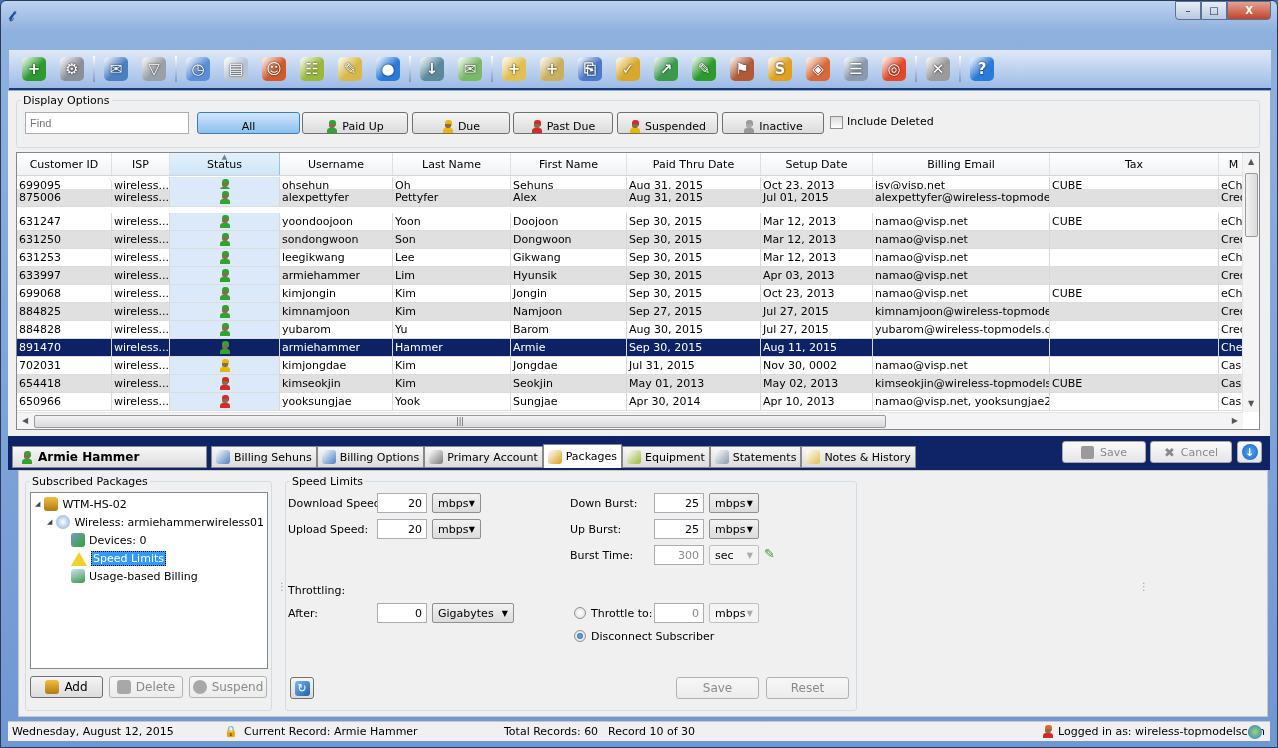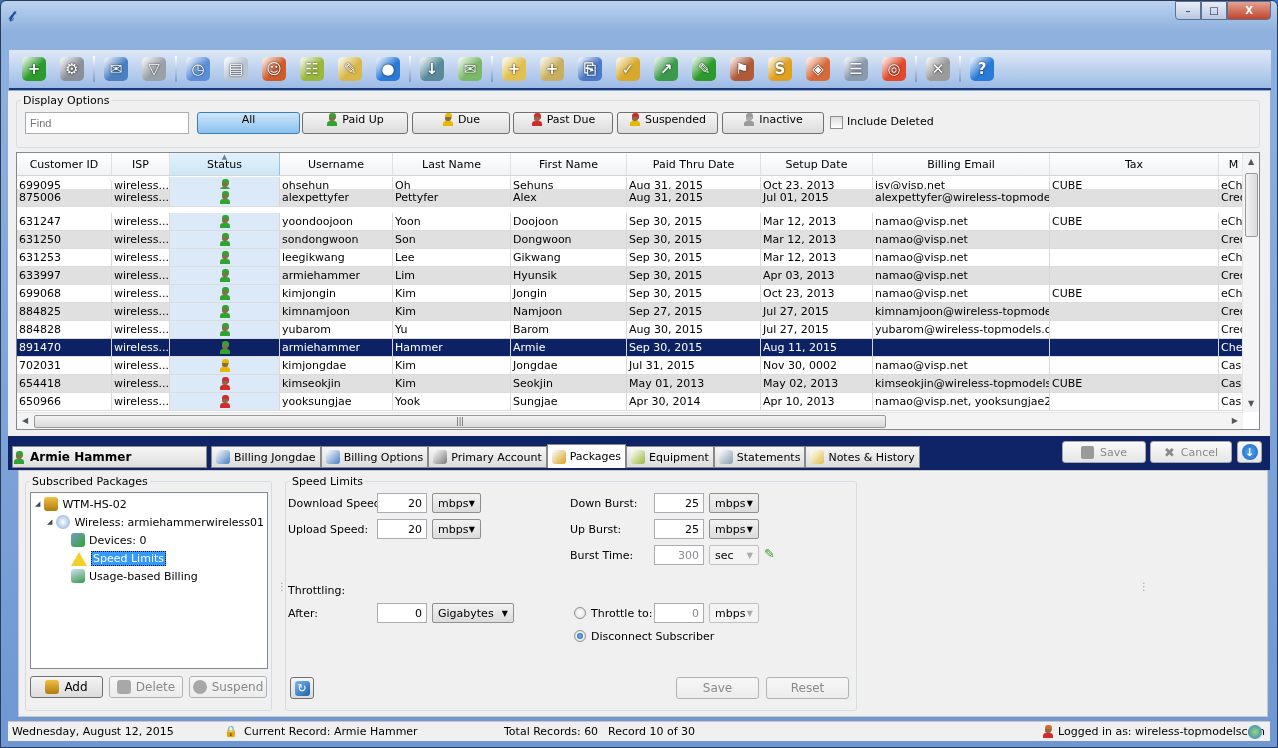--- a/index.html
+++ b/index.html
@@ -15,21 +15,21 @@
 .menubar{position:absolute;left:8px;top:30px;width:1262px;height:19px;background:linear-gradient(#fafbfd,#e4e9f2);display:flex;align-items:center;border-bottom:1px solid #9eb1cf}
 .menubar span{padding:0 5px;font-size:12px}
 .toolbar{position:absolute;left:8px;top:49px;width:1262px;height:40px;background:linear-gradient(#dfe9f7,#9dbbe6);display:flex;align-items:center;padding-left:6px;border-bottom:2px solid #1c3a7a}
 .tb{width:38px;height:34px;display:flex;align-items:center;justify-content:center;flex-shrink:0}
 .tb .ic{width:24px;height:24px;border-radius:5px;display:flex;align-items:center;justify-content:center;font-size:15px;font-weight:bold;color:#fff}
 .tbsep{width:2px;height:26px;background:linear-gradient(#fff,#7d9ac7);margin:0 2px;flex-shrink:0}
 .main{position:absolute;left:8px;top:91px;width:1262px;height:345px;background:#f0f0f0}
 .dispopt{position:absolute;left:8px;top:9px;width:1244px;height:48px;border:1px solid #d5dbe3;border-radius:3px}
 .dispopt .legend{position:absolute;left:4px;top:-7px;background:#f0f0f0;padding:0 2px;font-size:11px}
 .find{position:absolute;left:8px;top:11px;width:164px;height:22px;border:1px solid #abadb3;background:#fff;padding:3px 4px;color:#8a8a8a;font-size:11px}
-.fbtn{position:absolute;top:11px;height:22px;border:1px solid #707070;border-radius:3px;background:linear-gradient(#f5f5f5,#dcdcdc);display:flex;align-items:flex-start;justify-content:center;font-size:11px;gap:4px}
+.fbtn{position:absolute;top:11px;height:22px;border:1px solid #707070;border-radius:3px;background:linear-gradient(#f5f5f5,#dcdcdc);display:flex;align-items:flex-end;justify-content:center;font-size:11px;gap:4px}
 .fbtn.sel{background:linear-gradient(#cfe6fb,#8cc0ee);border-color:#3c7fb1}
 .person{width:12px;height:13px;position:relative;display:inline-block}
 .person .hd{position:absolute;left:3px;top:0;width:7px;height:6px;border-radius:3px 3px 1px 1px}
 .person .fc{position:absolute;left:3px;top:4px;width:6px;height:4px;background:#8a6a4a;border-radius:0 0 2px 2px}
 .person .bd{position:absolute;left:1px;top:8px;width:10px;height:5px;border-radius:3px 3px 0 0}
 .chk{position:absolute;top:15px;width:13px;height:13px;border:1px solid #8f8f8f;background:linear-gradient(#dcdcdc,#fff)}
 .chklbl{position:absolute;top:14px;font-size:11px}
 .grid{position:absolute;left:8px;top:61px;width:1244px;height:278px;border:1px solid #828790;background:#fff;overflow:hidden}
 .ghead{position:absolute;left:0;top:0;height:23px;display:flex;background:linear-gradient(#fff,#f1f2f4);border-bottom:1px solid #d5d5d5}
 .ghead div{border-right:1px solid #e0e0e0;display:flex;align-items:center;justify-content:center;font-size:11px;flex-shrink:0;position:relative}
@@ -41,21 +41,21 @@
 .grow div{border-right:1px solid #d8d8d8;padding-left:2px;display:flex;align-items:center;white-space:nowrap;overflow:hidden;flex-shrink:0;font-size:11px}
 .grow div.st{background:#dbe9f8;justify-content:center;padding:0}
 .grow.selrow div.st{background:#0c2264}
 .vscroll{position:absolute;right:0;top:0;width:17px;height:259px;background:#f4f4f4;border-left:1px solid #e5e5e5}
 .vthumb{position:absolute;left:2px;top:20px;width:13px;height:64px;border:1px solid #9a9a9a;border-radius:2px;background:linear-gradient(90deg,#f3f3f3,#dadada)}
 .hscroll{position:absolute;left:0;bottom:0;width:1226px;height:17px;background:#f4f4f4;border-top:1px solid #e5e5e5}
 .hthumb{position:absolute;left:17px;top:2px;width:852px;height:13px;border:1px solid #9a9a9a;border-radius:2px;background:linear-gradient(#f3f3f3,#dadada);display:flex;align-items:center;justify-content:center;font-size:8px;color:#555}
 .sarrow{position:absolute;font-size:8px;color:#555}
 .detailbar{position:absolute;left:8px;top:436px;width:1262px;height:34px;background:#0e2466}
 .tabs{position:absolute;left:12px;top:446px;height:22px;display:flex}
-.custtab{width:195px;height:22px;background:linear-gradient(#f6f6f6,#dedede);border:1px solid #888;display:flex;align-items:center;padding-left:0;gap:5px;font-weight:bold;font-size:12px;margin-right:4px}
+.custtab{width:195px;height:22px;background:linear-gradient(#f6f6f6,#dedede);border:1px solid #888;display:flex;align-items:center;padding-left:8px;gap:5px;font-weight:bold;font-size:12px;margin-right:4px}
 .tab{height:22px;background:linear-gradient(#f6f6f6,#dcdcdc);border:1px solid #888;display:flex;align-items:center;padding:0 4px;gap:4px;font-size:11px}
 .tab.active{background:#fff;height:24px;margin-top:-2px;border-bottom:none}
 .tic{width:14px;height:14px;border-radius:3px;display:inline-block}
 .topbtn{position:absolute;top:441px;height:22px;border:1px solid #a8a8a8;border-radius:3px;background:linear-gradient(#fafafa,#e6e6e6);display:flex;align-items:center;justify-content:center;gap:6px;color:#8a8a8a;font-size:11px}
 .panel{position:absolute;left:18px;top:470px;width:1250px;height:247px;background:#f0f0f0;border:1px solid #c8c8c8}
 .gb{position:absolute;border:1px solid #d5dbe3;border-radius:3px}
 .gb .legend{position:absolute;left:4px;top:-7px;background:#f0f0f0;padding:0 2px;font-size:11px}
 .tree{position:absolute;left:4px;top:10px;width:238px;height:177px;background:#fff;border:1px solid #828790}
 .tn{position:absolute;display:flex;align-items:center;gap:4px;font-size:11px;white-space:nowrap}
 .tn .ex{font-size:7px;color:#444}
@@ -528,21 +528,21 @@
   <div class="custtab">
     <span class="person">
         <span class="hd" style="background:#2ea62e"></span>
         <span class="fc"></span>
         <span class="bd" style="background:#2ea62e"></span>
       </span>
     <span>Armie Hammer</span>
   </div>
 <div class="tab">
       <span class="tic" style="background: linear-gradient(135deg, rgb(255, 255, 255), rgb(74, 127, 194));"></span>
-      <span>Billing Jongdae</span>
+      <span>Billing Sehuns</span>
     </div>
     <div class="tab">
       <span class="tic" style="background: linear-gradient(135deg, rgb(255, 255, 255), rgb(74, 127, 194));"></span>
       <span>Billing Options</span>
     </div>
     <div class="tab">
       <span class="tic" style="background: linear-gradient(135deg, rgb(255, 255, 255), rgb(122, 122, 122));"></span>
       <span>Primary Account</span>
     </div>
     <div class="tab active">

